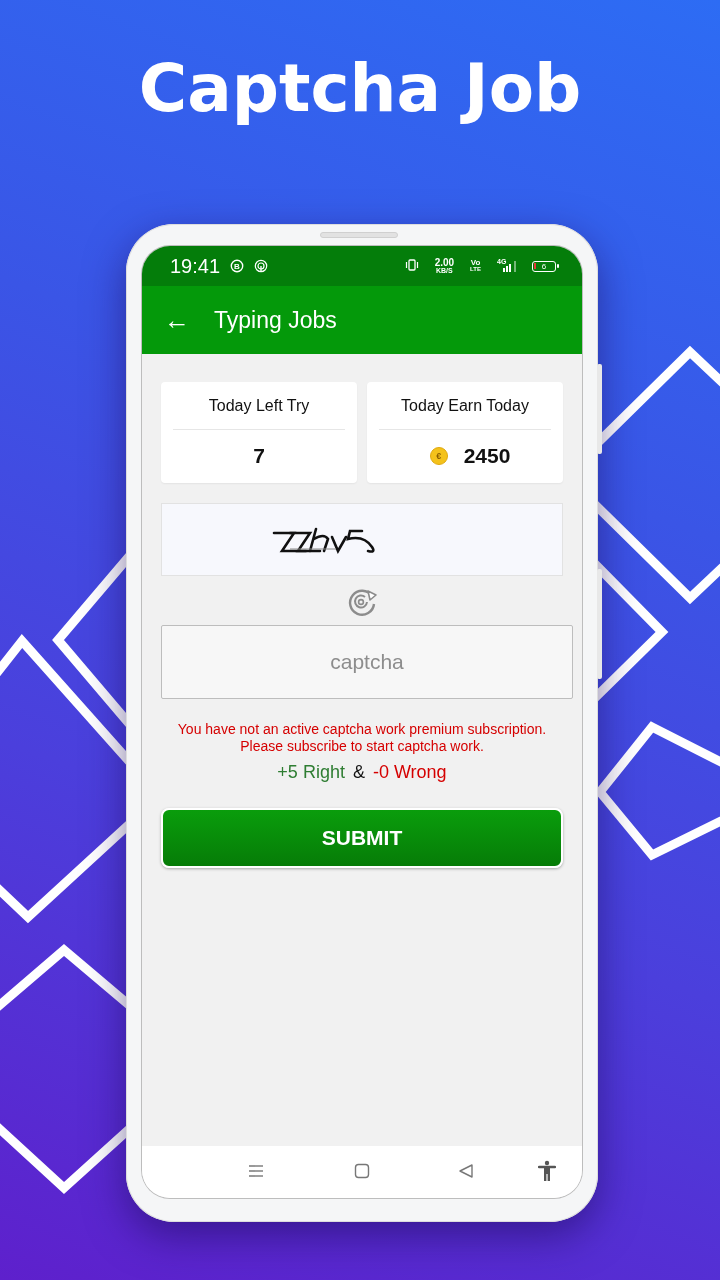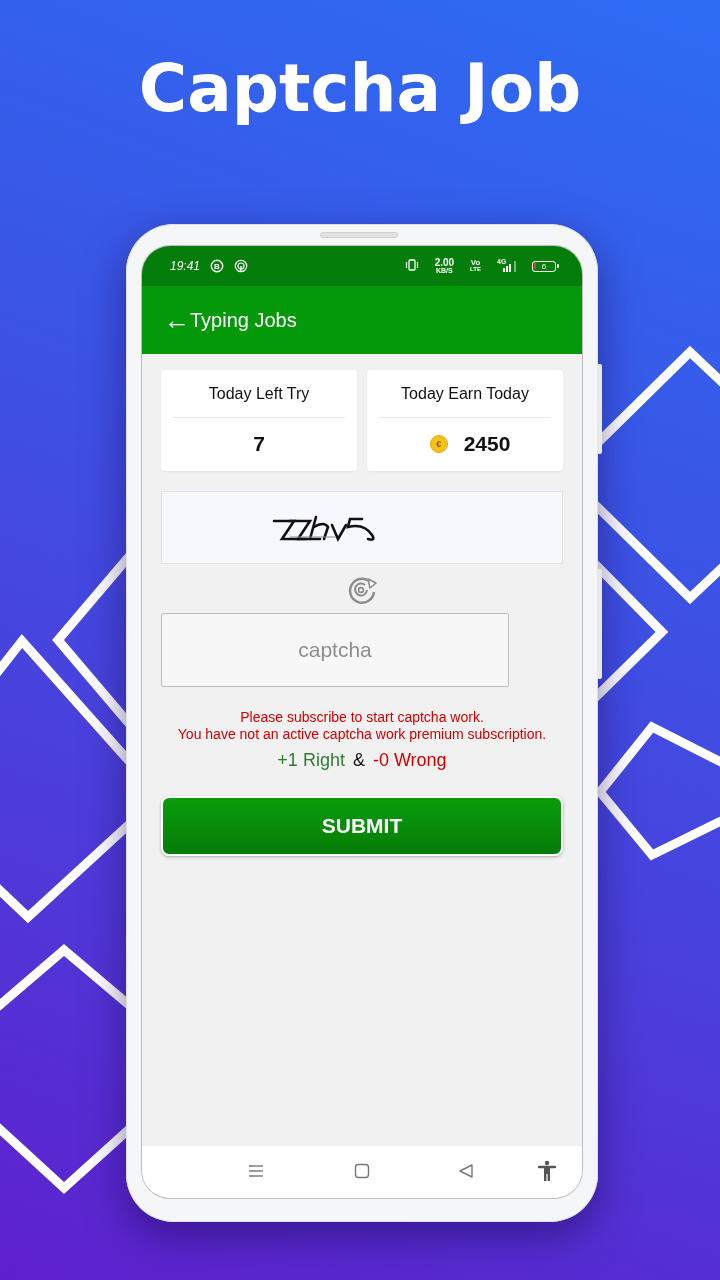--- a/index.html
+++ b/index.html
@@ -27,37 +27,37 @@
   .side-btn { position: absolute; right: -4px; width: 5px; background: #e8e8e8; border-radius: 2px; }
   .screen {
     position: absolute; left: 16px; top: 22px; width: 440px; height: 952px;
     background: #f1f1f1; border-radius: 28px; overflow: hidden;
     box-shadow: 0 0 0 1px #bdbdbd;
   }
   .statusbar {
     height: 40px; background: #047d0a; color: #fff;
     display: flex; align-items: center; padding: 0 26px 0 28px; font-size: 14px;
   }
-  .statusbar .time { font-size: 12px; font-style: italic; }
+  .statusbar .time { font-size: 20px; }
   .sb-icon { display: inline-flex; align-items: center; justify-content: center; margin-left: 10px; }
   .sb-left { display: flex; align-items: center; }
   .sb-right { margin-left: auto; display: flex; align-items: center; gap: 16px; }
   .tiny { font-size: 8px; line-height: 7px; text-align: center; font-weight: bold; }
   .battery {
     width: 24px; height: 11px; border: 1.5px solid #fff; border-radius: 3px; position: relative;
     font-size: 8px; display: flex; align-items: center; justify-content: center; color: #fff;
   }
   .battery::before { content: ""; position: absolute; left: 1px; top: 1px; width: 2px; height: 6px; background: #e53935; }
   .battery::after { content: ""; position: absolute; right: -4px; top: 2px; width: 2px; height: 4px; background: #fff; border-radius: 1px; }
   .appbar {
     height: 68px; background: #04990a; display: flex; align-items: center; padding-left: 22px; color: #fff;
   }
   .appbar .back { font-size: 26px; width: 26px; line-height: 1; cursor: pointer; }
-  .appbar .title { font-size: 20px; }
-  .content { padding: 16px 19px 0 19px; }
+  .appbar .title { margin-left: 24px; font-size: 23px; }
+  .content { padding: 28px 19px 0 19px; }
   .cards { display: flex; gap: 10px; }
   .card {
     flex: 1; height: 101px; background: #fff; border-radius: 4px;
     box-shadow: 0 1px 2px rgba(0,0,0,0.06);
   }
   .card .label {
     height: 48px; margin: 0 12px; border-bottom: 1px solid #e6e6e6;
     display: flex; align-items: center; justify-content: center; font-size: 16px; color: #111;
   }
   .card .value {
@@ -68,21 +68,21 @@
     width: 18px; height: 18px; border-radius: 50%; background: #f4c21b;
     border: 1.5px solid #e0a90f; margin-right: 16px; margin-left: 10px;
     font-size: 9px; color: #8a5d00; display: flex; align-items: center; justify-content: center; font-weight: bold;
   }
   .captcha-box {
     margin-top: 20px; height: 73px; background: #f7f8fd; border: 1px solid #e2e2e2;
     display: flex; align-items: center; padding-left: 110px;
   }
   .refresh { display: flex; justify-content: center; margin-top: 8px; height: 36px; align-items: center; cursor: pointer; }
   .captcha-input {
-    margin-top: 5px; width: 348px; height: 74px; border: 1.5px solid #bdbdbd; border-radius: 2px;
+    margin-top: 5px; width: 412px; height: 74px; border: 1.5px solid #bdbdbd; border-radius: 2px;
     background: #f7f7f7; font-size: 21px; color: #444; text-align: center; outline: none;
     font-family: "Liberation Sans", sans-serif;
   }
   .captcha-input::placeholder { color: #8d8d8d; }
   .notice { margin-top: 22px; text-align: center; color: #d50000; font-size: 14px; line-height: 17px; }
   .score { margin-top: 7px; text-align: center; font-size: 18px; }
   .score .right { color: #2e7d32; }
   .score .amp { color: #111; margin: 0 8px; }
   .score .wrong { color: #d50000; }
   .btn-row { display: flex; gap: 12px; margin-top: 25px; }
@@ -206,26 +206,26 @@
           <path d="M26 10 A12 12 0 1 0 28 18" fill="none" stroke="#8c8c8c" stroke-width="2.4"></path>
           <path d="M21 16 A6 6 0 1 1 19 11" fill="none" stroke="#8c8c8c" stroke-width="2"></path>
           <circle cx="15" cy="16" r="2.4" fill="none" stroke="#8c8c8c" stroke-width="1.6"></circle>
           <polygon points="22,5 30,9 24,14" fill="#fff" stroke="#8c8c8c" stroke-width="1.6" stroke-linejoin="round"></polygon>
         </svg>
       </div>
 
       <input class="captcha-input" type="text" placeholder="captcha" style="">
 
       <div class="notice">
+        <div>You have not an active captcha work premium subscription.</div>
         <div>Please subscribe to start captcha work.</div>
-        <div>You have not an active captcha work premium subscription.</div>
       </div>
 
       <div class="score">
-        <span class="right">+1 Right</span><span class="amp">&amp;</span><span class="wrong">-0 Wrong</span>
+        <span class="right">+5 Right</span><span class="amp">&amp;</span><span class="wrong">-0 Wrong</span>
       </div>
 
       <div class="btn-row">
         <button class="btn">SUBMIT</button>
       </div>
     </div>
 
     <div class="navbar">
       <span class="nav-item" style="left:106px;">
         <svg width="16" height="16" viewBox="0 0 16 16">

